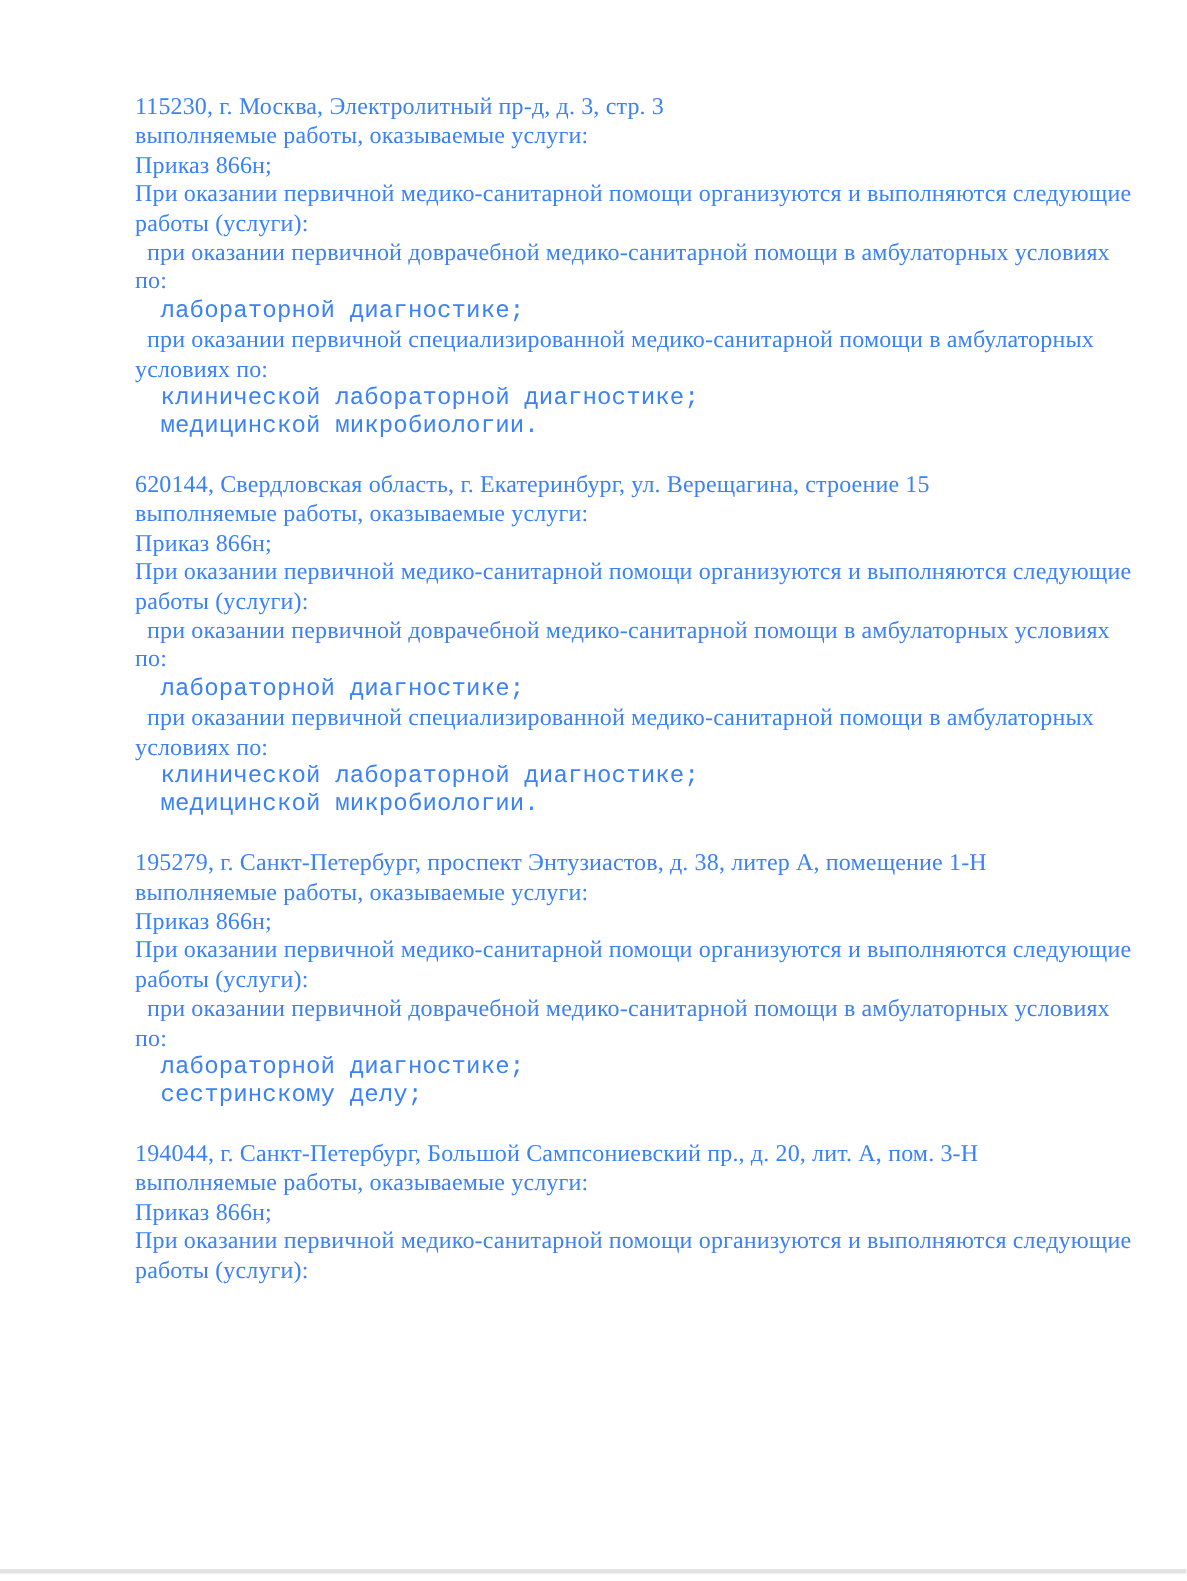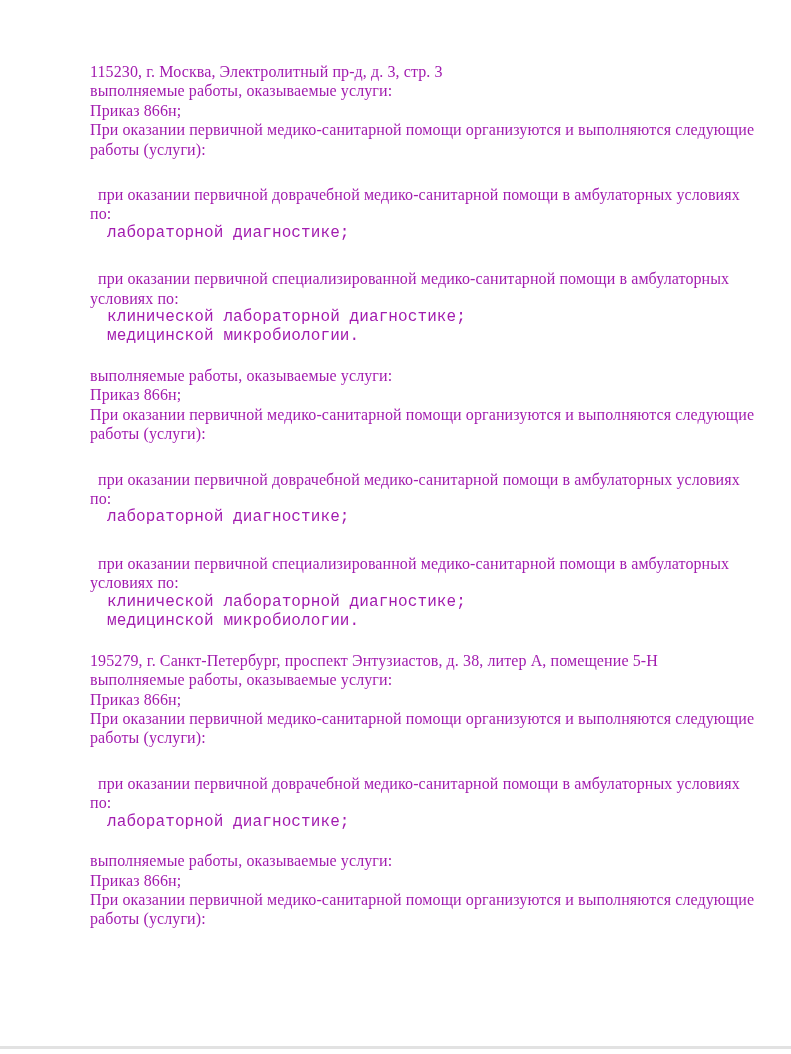--- a/index.html
+++ b/index.html
@@ -28,73 +28,76 @@
     letter-spacing: 0.1px;
   }
   .section {
     margin: 0 0 19.4px 0;
   }
   .line {
     white-space: pre;
     height: 19.4px;
   }
   .indent-0 { padding-left: 0; }
-  .indent-1 { padding-left: 8px; margin-top: 26px; }
+  .indent-1 { padding-left: 8px; }
   .indent-2 { padding-left: 17px; font-family: Liberation Mono, monospace; }
   .bottom-divider {
     position: absolute;
     left: 0;
     top: 1046px;
     width: 791px;
     height: 3px;
   }
 </style>
 </head>
 <body>
 
-<div class="page" style="background: rgb(255, 255, 255); color: #a21caf;">
+<div class="page" style="background: rgb(255, 255, 255); color: #3b82f6;">
   <div class="doc-body" id="doc-body">
       <div class="section">
         <div class="line indent-0">115230, г. Москва, Электролитный пр-д, д. 3, стр. 3</div>
         <div class="line indent-0">выполняемые работы, оказываемые услуги:</div>
         <div class="line indent-0">Приказ 866н;</div>
         <div class="line indent-0">При оказании первичной медико-санитарной помощи организуются и выполняются следующие</div>
         <div class="line indent-0">работы (услуги):</div>
         <div class="line indent-1">при оказании первичной доврачебной медико-санитарной помощи в амбулаторных условиях</div>
         <div class="line indent-0">по:</div>
         <div class="line indent-2">лабораторной диагностике;</div>
         <div class="line indent-1">при оказании первичной специализированной медико-санитарной помощи в амбулаторных</div>
         <div class="line indent-0">условиях по:</div>
         <div class="line indent-2">клинической лабораторной диагностике;</div>
         <div class="line indent-2">медицинской микробиологии.</div>
       </div>
       <div class="section">
+        <div class="line indent-0">620144, Свердловская область, г. Екатеринбург, ул. Верещагина, строение 15</div>
         <div class="line indent-0">выполняемые работы, оказываемые услуги:</div>
         <div class="line indent-0">Приказ 866н;</div>
         <div class="line indent-0">При оказании первичной медико-санитарной помощи организуются и выполняются следующие</div>
         <div class="line indent-0">работы (услуги):</div>
         <div class="line indent-1">при оказании первичной доврачебной медико-санитарной помощи в амбулаторных условиях</div>
         <div class="line indent-0">по:</div>
         <div class="line indent-2">лабораторной диагностике;</div>
         <div class="line indent-1">при оказании первичной специализированной медико-санитарной помощи в амбулаторных</div>
         <div class="line indent-0">условиях по:</div>
         <div class="line indent-2">клинической лабораторной диагностике;</div>
         <div class="line indent-2">медицинской микробиологии.</div>
       </div>
       <div class="section">
-        <div class="line indent-0">195279, г. Санкт-Петербург, проспект Энтузиастов, д. 38, литер А, помещение 5-Н</div>
+        <div class="line indent-0">195279, г. Санкт-Петербург, проспект Энтузиастов, д. 38, литер А, помещение 1-Н</div>
         <div class="line indent-0">выполняемые работы, оказываемые услуги:</div>
         <div class="line indent-0">Приказ 866н;</div>
         <div class="line indent-0">При оказании первичной медико-санитарной помощи организуются и выполняются следующие</div>
         <div class="line indent-0">работы (услуги):</div>
         <div class="line indent-1">при оказании первичной доврачебной медико-санитарной помощи в амбулаторных условиях</div>
         <div class="line indent-0">по:</div>
         <div class="line indent-2">лабораторной диагностике;</div>
+        <div class="line indent-2">сестринскому делу;</div>
       </div>
       <div class="section">
+        <div class="line indent-0">194044, г. Санкт-Петербург, Большой Сампсониевский пр., д. 20, лит. А, пом. 3-Н</div>
         <div class="line indent-0">выполняемые работы, оказываемые услуги:</div>
         <div class="line indent-0">Приказ 866н;</div>
         <div class="line indent-0">При оказании первичной медико-санитарной помощи организуются и выполняются следующие</div>
         <div class="line indent-0">работы (услуги):</div>
       </div>
     </div>
   <div class="bottom-divider" style="background: rgb(226, 226, 226);"></div>
 </div>
 
 </body></html>

